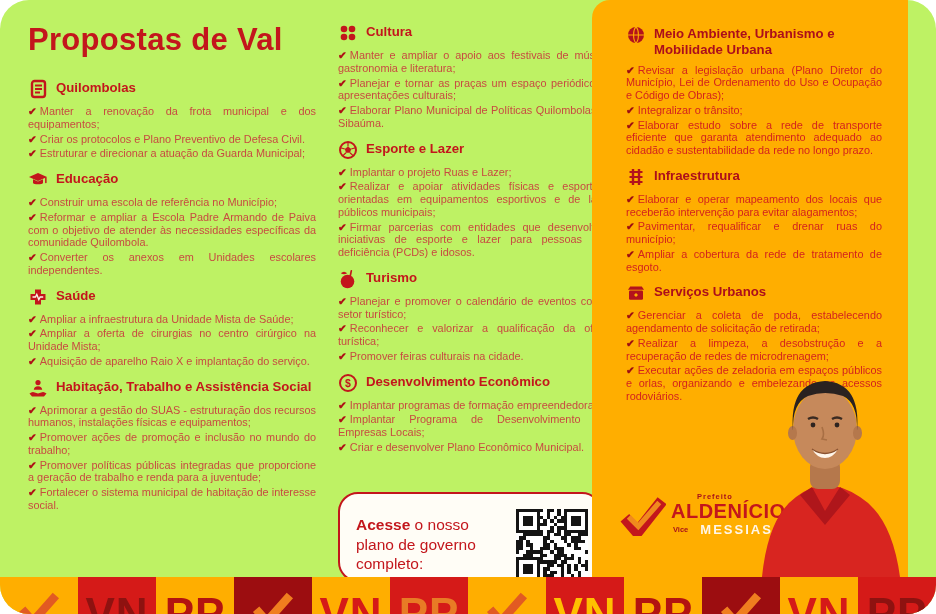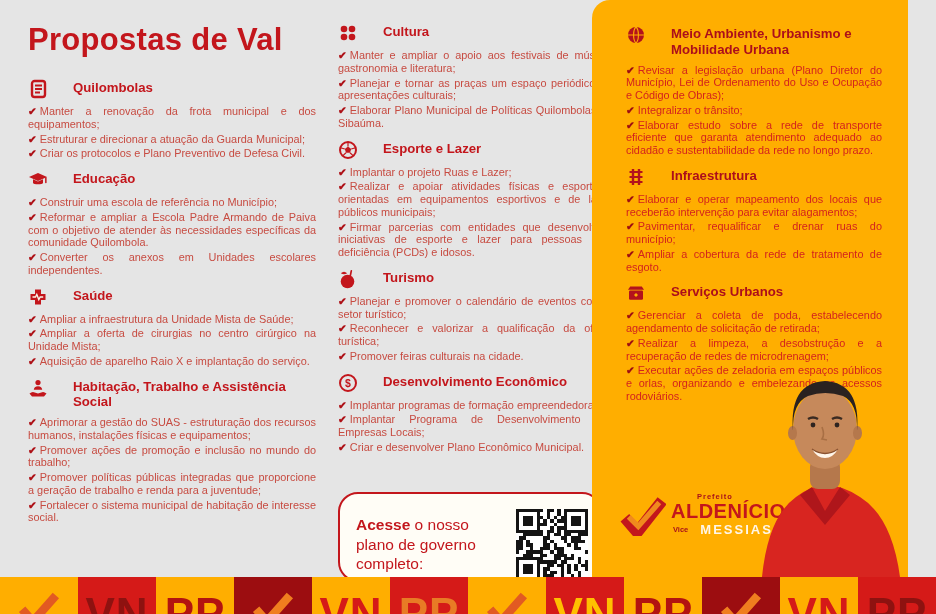--- a/index.html
+++ b/index.html
@@ -1,26 +1,26 @@
 <!DOCTYPE html>
 <html><head>
 <meta charset="utf-8">
 <style>
   *{margin:0;padding:0;box-sizing:border-box}
   html,body{width:936px;height:614px;background:#fff}
-  .page{position:relative;width:936px;height:614px;background:#e5e5e5;overflow:hidden;
-        font-family:"Liberation Sans",sans-serif;}
+  .page{position:relative;width:936px;height:614px;background:#bef264;overflow:hidden;
+        font-family:"Liberation Sans",sans-serif;border-radius:29px;}
   
   .col-left{position:absolute;left:28px;top:18px;width:288px}
   .col-mid{position:absolute;left:338px;top:24px;width:274px}
   .orange-panel{position:absolute;left:592px;top:0;width:316px;height:614px;
                 background:#FFAE00;border-top-left-radius:18px;padding:26px 26px 0 34px}
   h1.title{font-size:31px;font-weight:bold;color:#C3161C;letter-spacing:.3px;margin:4px 0 22px 0}
   section{margin-bottom:11px}
-  .sec-head{display:flex;align-items:flex-start;gap:25px;margin-bottom:6px}
+  .sec-head{display:flex;align-items:flex-start;gap:8px;margin-bottom:6px}
   .sec-head .icon{width:20px;height:20px;flex:0 0 20px;margin-top:-1px}
   .sec-head .icon svg{width:20px;height:20px;display:block}
   .sec-head h2{font-size:13.2px;font-weight:bold;color:#C3161C;line-height:1.2}
   ul.items{list-style:none}
   ul.items li{font-size:10.9px;line-height:1.17;color:#C74B41;text-align:justify;margin-bottom:2px}
   .check{color:#AD1016;font-weight:bold;margin-right:3px;font-size:10.5px}
   .orange-panel .sec-head h2{color:#AC0E1B}
   .orange-panel ul.items li{color:#D3231D}
   .orange-panel .check{color:#9D0D12}
   
@@ -61,22 +61,22 @@
         <span class="icon">
           <svg viewBox="0 0 20 20">
               <rect x="4" y="2" width="13" height="16" rx="2.5" fill="none" stroke="#C3161C" stroke-width="2.4"></rect>
               <path d="M7 6.5h7M7 10h7M7 13.5h5" stroke="#C3161C" stroke-width="1.8"></path>
             </svg>
         </span>
         <h2>Quilombolas</h2>
       </header>
       <ul class="items">
           <li><span class="check">✔</span>Manter a renovação da frota municipal e dos equipamentos;</li>
+          <li><span class="check">✔</span>Criar os protocolos e Plano Preventivo de Defesa Civil.</li>
           <li><span class="check">✔</span>Estruturar e direcionar a atuação da Guarda Municipal;</li>
-          <li><span class="check">✔</span>Criar os protocolos e Plano Preventivo de Defesa Civil.</li>
         </ul>
     </section>
 
     <section>
       <header class="sec-head">
         <span class="icon">
           <svg viewBox="0 0 20 20">
               <path d="M10 3 19 7 10 11 1 7Z" fill="#C3161C"></path>
               <path d="M5 9.3V13c0 1.8 10 1.8 10 0V9.3L10 11.6 5 9.3Z" fill="#C3161C"></path>
               <rect x="17.1" y="7" width="1.5" height="6.2" rx=".7" fill="#C3161C"></rect>

